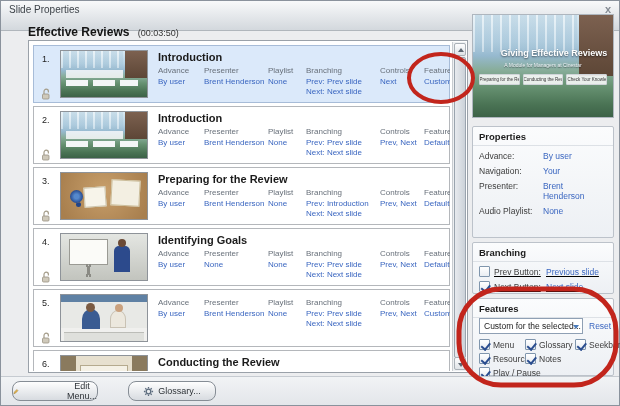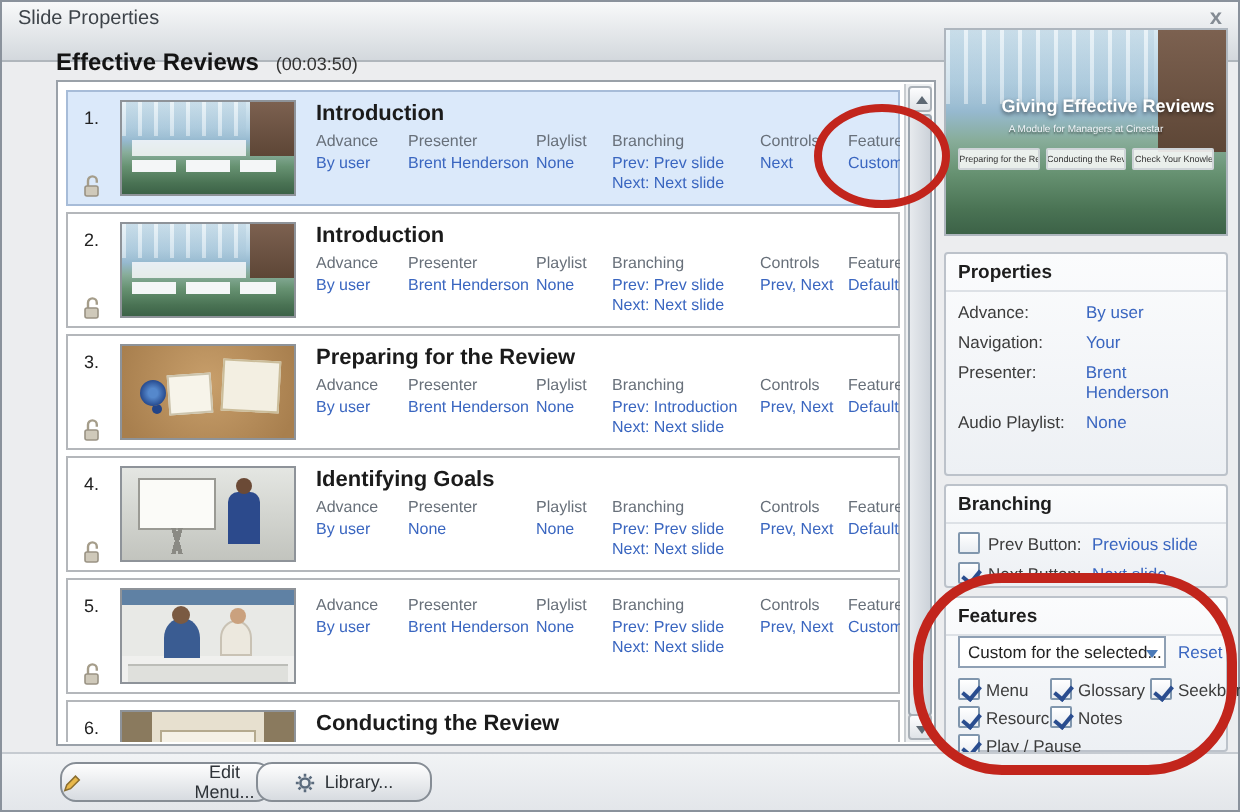--- a/index.html
+++ b/index.html
@@ -77,21 +77,21 @@
   .preview .pv-btns { position:absolute; left:4%; right:4%; top:58%; display:flex; gap:3px; justify-content:center; }
   .preview .pv-btn { flex:1; font-size:4.5px; color:#333; background:rgba(250,250,250,.88); border:1px solid #cfd4d8; border-radius:1px; text-align:center; padding:2px 0; white-space:nowrap; overflow:hidden; }
 
   .panel { position:absolute; left:472px; width:142px; background:linear-gradient(#fbfcfd,#edf0f4); border:1px solid #bcc2ca; border-radius:2px; }
   .panel-header { font-size:9.5px; font-weight:bold; color:#1d1d1d; padding:4px 6px 3px; border-bottom:1px solid #dde1e6; }
   .panel-properties { top:126px; height:112px; }
   .prop-row { display:flex; padding:5px 6px 0; }
   .prop-label { width:64px; font-size:8.5px; color:#3c3c3c; }
   .prop-value { font-size:8.5px; color:#3a66c0; }
   .panel-branching { top:242px; height:52px; }
-  .br-row { display:flex; align-items:center; padding:4px 6px 0; }
+  .br-row { display:flex; align-items:center; padding:4px 6px 0;text-decoration:underline; }
   .panel-features { top:298px; height:78px; }
 
   .cb { width:11px; height:11px; border:1px solid #8096ad; background:linear-gradient(#ffffff,#e9edf2); display:inline-block; position:relative; border-radius:1px; flex:0 0 auto; }
   .cb.checked::after { content:""; position:absolute; left:2.5px; top:0.5px; width:3.5px; height:6.5px;
     border:solid #2a4d8f; border-width:0 2px 2px 0; transform:rotate(40deg); }
   .br-label { font-size:8.5px; color:#3c3c3c; margin-left:4px; width:52px; }
   .br-value { font-size:8.5px; color:#3a66c0; }
 
   .combo { position:absolute; left:6px; top:19px; width:104px; height:16px; background:#fff; border:1px solid #8fa0b4;
     font-size:8.5px; line-height:14px; color:#222; padding:0 12px 0 4px; white-space:nowrap; overflow:hidden; }
@@ -101,21 +101,21 @@
   .feat-item { display:flex; align-items:center; white-space:nowrap; }
   .feat-item .lbl { font-size:8.5px; color:#3c3c3c; margin-left:3px; }
 
   
   .footer { position:absolute; left:1px; right:1px; bottom:1px; height:29px;
     background:linear-gradient(#f1f3f5,#e3e6ea); border-top:1px solid #c6cbd1; }
   .btn { position:absolute; height:20px; border:1px solid #868d95; background:linear-gradient(#fefefe,#d7dbe0);
     font-size:9px; color:#2e3338; text-align:center; display:flex; align-items:center; justify-content:center; gap:4px; }
   .btn-round { border-radius:8px; }
   .btn-sq { border-radius:2px; height:19px;margin-top:39px; }
-  .btn-editmenu { left:29px; top:4px; width:106px;gap:48px; }
+  .btn-editmenu { left:11px; top:4px; width:86px;gap:48px; }
   .btn-library { left:127px; top:4px; width:88px; }
   .btn-ok { left:498px; top:5px; width:52px; }
   .btn-cancel { left:555px; top:5px; width:53px; }
 
   
   .annotations { position:absolute; inset:0; pointer-events:none; z-index:40; }
 </style>
 </head>
 <body>
 
@@ -437,21 +437,21 @@
       <svg width="11" height="11" viewBox="0 0 11 11">
           <path d="M1.5 9.5 l1-3 4.6-4.6 2 2 -4.6 4.6 z" fill="#e8b84b" stroke="#8a6d2f" stroke-width="0.8"></path>
         </svg>
       <span>Edit Menu...</span>
     </div>
     <div class="btn btn-round btn-library">
       <svg width="11" height="11" viewBox="0 0 12 12">
           <path d="M6 1 V2.6 M6 9.4 V11 M1 6 H2.6 M9.4 6 H11 M2.5 2.5 L3.6 3.6 M8.4 8.4 L9.5 9.5 M9.5 2.5 L8.4 3.6 M3.6 8.4 L2.5 9.5" stroke="#5b6b7d" stroke-width="1.4"></path>
           <circle cx="6" cy="6" r="2.5" fill="none" stroke="#5b6b7d" stroke-width="1.4"></circle>
         </svg>
-      <span>Library...</span>
+      <span>Glossary...</span>
     </div>
     <div class="btn btn-sq btn-ok">
         <span>OK</span>
       </div>
     <div class="btn btn-sq btn-cancel">
         <span>Cancel</span>
       </div>
   </div>
 
   <svg class="annotations" width="620" height="406" viewBox="0 0 620 406">

